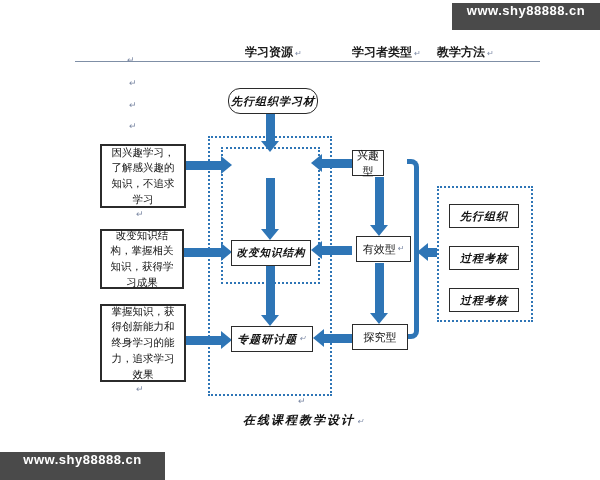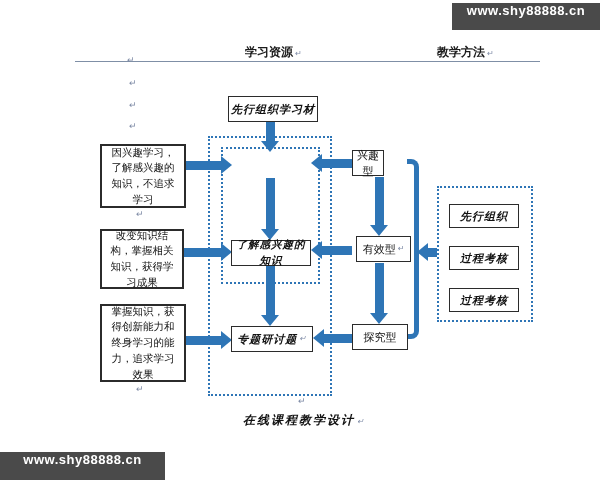--- a/index.html
+++ b/index.html
@@ -40,20 +40,23 @@
 <body>
 
 <div class="stage">
 
   <div class="banner" style="top:3px;right:0;width:148px;height:27px;">
     <span>www.shy88888.cn</span>
   </div>
 
   <div class="hdr" style="left:245px;top:44px;">
     <span>学习资源</span><span class="pmark">↵</span>
+  </div>
+  <div class="hdr" style="left:352px;top:44px;">
+    <span>学习者类型</span><span class="pmark">↵</span>
   </div>
   <div class="hdr" style="left:437px;top:44px;">
     <span>教学方法</span><span class="pmark">↵</span>
   </div>
 
   <div class="rule" style="left:75px;top:61px;width:465px;"></div>
 
   <div class="mark" style="left:127px;top:55px;">↵</div>
   <div class="mark" style="left:129px;top:78px;">↵</div>
   <div class="mark" style="left:129px;top:100px;">↵</div>
@@ -97,26 +100,26 @@
   <div class="shaft-h arrow" style="left:322px;top:246px;width:30px;"></div>
 
   <div class="head-left arrow" style="left:313px;top:329px;"></div>
   <div class="shaft-h arrow" style="left:324px;top:334px;width:28px;"></div>
 
   <div class="head-left arrow" style="left:417px;top:243px;"></div>
   <div class="shaft-h arrow" style="left:428px;top:248px;width:9px;"></div>
 
   <div class="elbow" style="left:407px;top:159px;width:12px;height:180px;"></div>
 
-  <div class="box kai boxz" style="left:228px;top:96px;width:90px;height:26px;">
+  <div class="box kai boxz" style="left:228px;top:88px;width:90px;height:26px;border-radius:12px;">
     <span>先行组织学习材</span>
   </div>
 
   <div class="box kai boxz" style="left:231px;top:240px;width:80px;height:26px;font-size:10.5px;">
-    <span>了解感兴趣的知识</span>
+    <span>改变知识结构</span>
   </div>
   <div class="box kai boxz" style="left:231px;top:326px;width:82px;height:26px;">
     <span>专题研讨题</span>
       <span class="pmark">↵</span>
   </div>
 
   <div class="box box-thick boxz" style="left:100px;top:144px;width:86px;height:64px;">
     <span>因兴趣学习，了解感兴趣的知识，不追求学习</span>
   </div>
   <div class="box box-thick boxz" style="left:100px;top:229px;width:84px;height:60px;">

